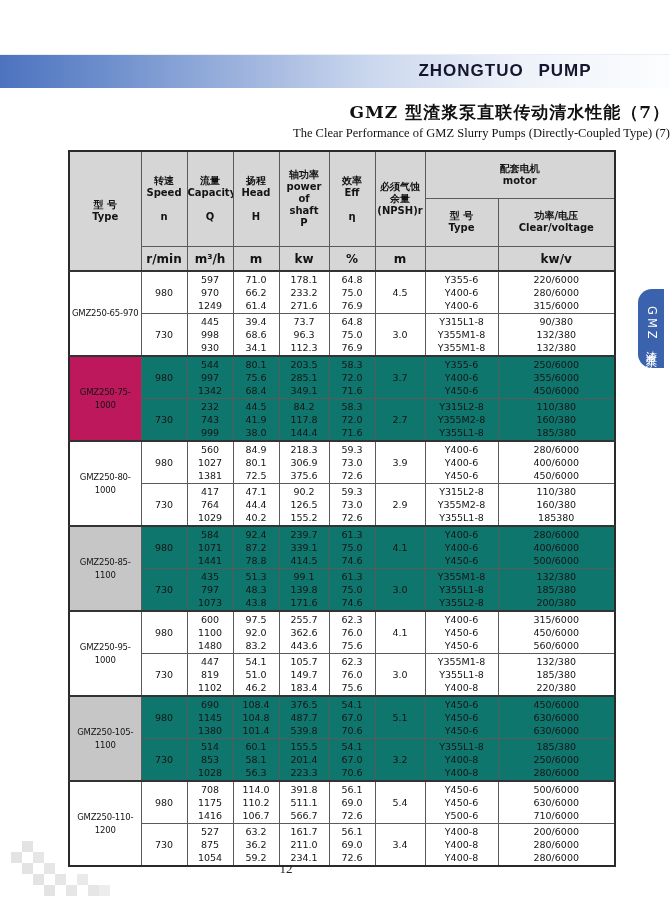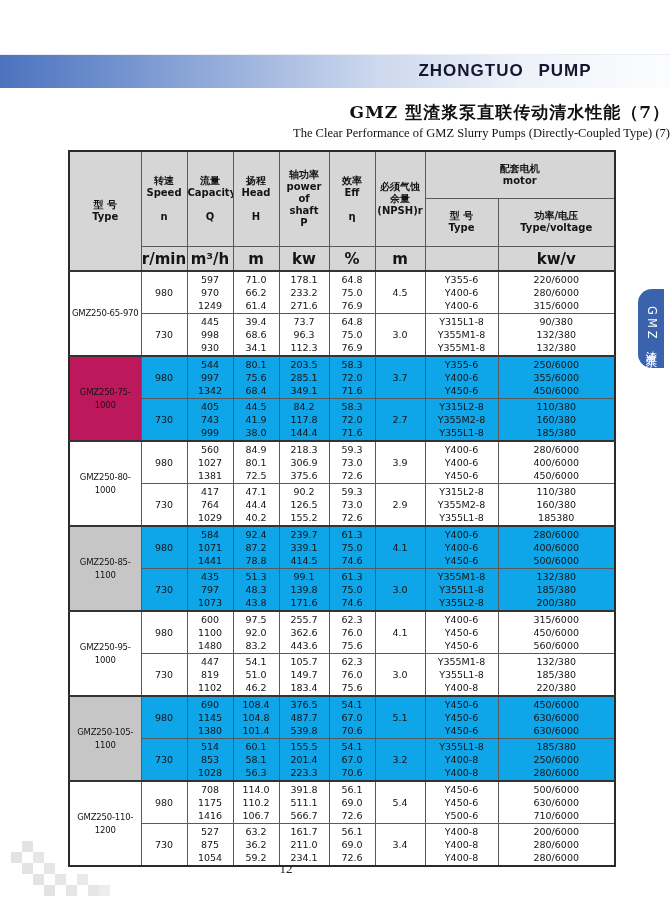--- a/index.html
+++ b/index.html
@@ -54,25 +54,25 @@
     padding:1px 0;overflow:hidden;
   }
   thead th{
     background:#d6d6d6;font-weight:bold;
     font-size:10px;line-height:12px;white-space:pre-line;
   }
   thead{border-bottom:2px solid #2a2a2a;}
   th.h-main{height:92px;}
   th.h-group{height:40px;}
   th.h-sub{height:41px;}
-  tr.units th{height:21px;font-size:15px;}
+  tr.units th{height:21px;font-size:12px;}
   tbody td{line-height:13px;}
   tbody td .ln{height:13px;line-height:13px;}
   td.cell-model{font-size:8.5px;letter-spacing:-0.2px;background:#fff;}
-  tr.shaded td{background:#0ea5e9;}
+  tr.shaded td{background:#0f766e;}
   tr.block-start td{border-top:2px solid #333;}
   
   .side-tab{
     position:absolute;right:6px;top:289px;width:26px;height:79px;
     background:#3b62ad;border-radius:14px 0 0 14px;
     display:flex;align-items:center;justify-content:center;
   }
   .side-tab span{
     writing-mode:vertical-rl;text-orientation:mixed;
     font-family:"DejaVu Sans",sans-serif;
@@ -144,21 +144,21 @@
         <th class="h-main" rowspan="2">必须气蚀
 余量
 (NPSH)r</th>
         <th class="h-group" colspan="2">配套电机
 motor</th>
       </tr>
       <tr>
         <th class="h-sub">型  号
 Type</th>
         <th class="h-sub">功率/电压
-Type/voltage</th>
+Clear/voltage</th>
       </tr>
       <tr class="units">
         <th>r/min</th>
         <th>m³/h</th>
         <th>m</th>
         <th>kw</th>
         <th>%</th>
         <th>m</th>
         <th></th>
         <th>kw/v</th>
@@ -265,21 +265,21 @@
           </td>
           <td>
             <div class="ln">250/6000</div>
             <div class="ln">355/6000</div>
             <div class="ln">450/6000</div>
           </td>
         </tr>
         <tr class="shaded">
           <td>730</td>
           <td>
-            <div class="ln">405</div>
+            <div class="ln">232</div>
             <div class="ln">743</div>
             <div class="ln">999</div>
           </td>
           <td>
             <div class="ln">44.5</div>
             <div class="ln">41.9</div>
             <div class="ln">38.0</div>
           </td>
           <td>
             <div class="ln">84.2</div>

